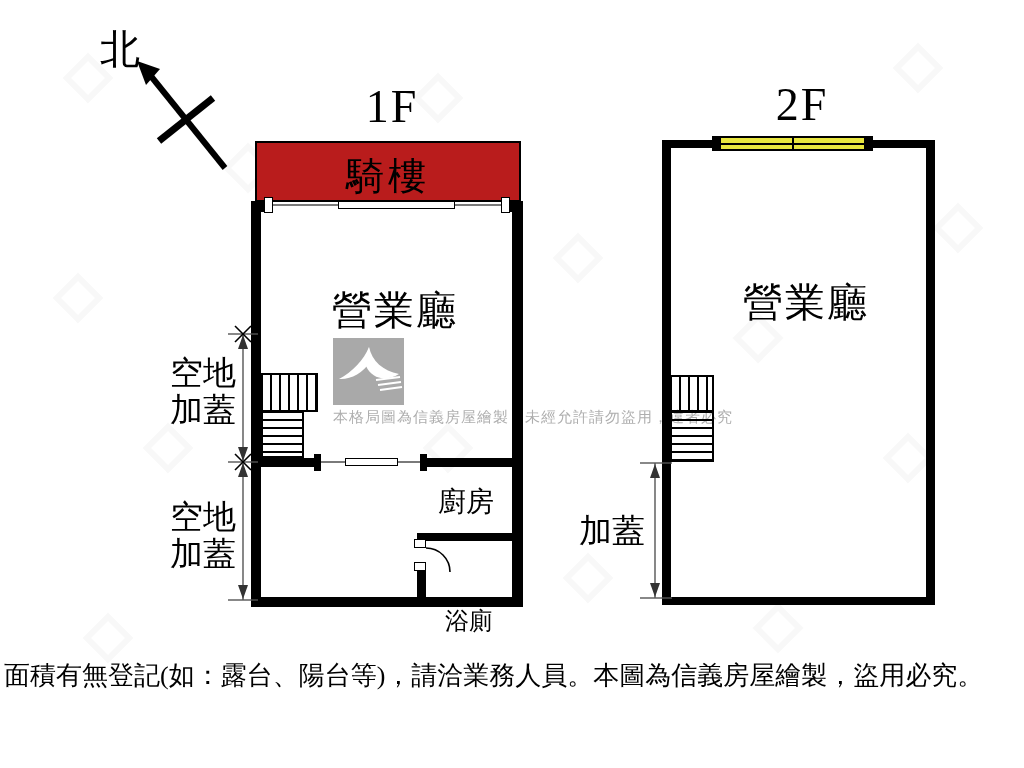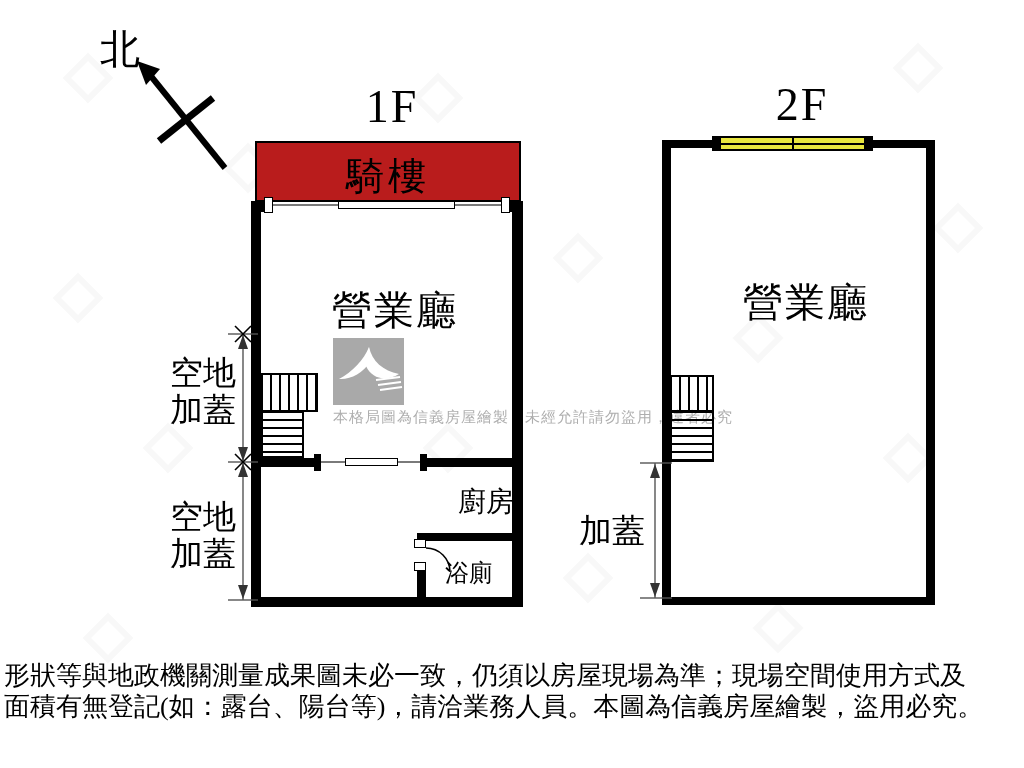--- a/index.html
+++ b/index.html
@@ -9,21 +9,21 @@
     overflow:hidden;color:#000;
   }
   .wall{position:absolute;background:#000;}
   .thinline{position:absolute;background:#7a7a7a;}
   .jamb{position:absolute;background:#fff;border:1px solid #000;box-sizing:border-box;}
   .slider{position:absolute;background:#fff;border:1px solid #000;box-sizing:border-box;}
   .label{position:absolute;text-align:center;color:#000;}
   .floor-title{font-size:46px;letter-spacing:2px;}
   .room-label{font-size:40px;letter-spacing:2px;}
   .small-room-label{font-size:28px;}
-  .tiny-room-label{font-size:24px;}
+  .tiny-room-label{font-size:24px;margin-top:48px;}
   .dim-label{font-size:33px;line-height:37px;}
   .stairs{position:absolute;border:2px solid #000;box-sizing:border-box;background-color:#fff;}
   .stairs.vert{background-image:repeating-linear-gradient(to right,#fff 0 7px,#000 7px 9px);}
   .stairs.horiz{background-image:repeating-linear-gradient(to bottom,#fff 0 6px,#000 6px 8px);}
   .arcade-box{position:absolute;border:2px solid #000;box-sizing:border-box;background:#b91c1c;}
   .window{position:absolute;box-sizing:border-box;border:2px solid #000;}
   .window .midline{position:absolute;left:0;right:0;top:50%;height:2px;margin-top:-1px;background:#000;}
   .window .divider{position:absolute;top:0;bottom:0;left:50%;width:2px;margin-left:-1px;background:#000;}
   .window .cap{position:absolute;top:-2px;bottom:-2px;width:9px;background:#000;}
   .watermark-layer{position:absolute;left:0;top:0;width:1024px;height:768px;mix-blend-mode:multiply;pointer-events:none;}
@@ -81,21 +81,21 @@
 <div class="stairs vert" style="left:261px;top:373px;width:57px;height:39px;"></div>
 <div class="stairs horiz" style="left:261px;top:411px;width:43px;height:47px;"></div>
 
 <div class="wall" style="left:251px;top:458px;width:66px;height:9px;"></div>
 <div class="wall" style="left:314px;top:454px;width:7px;height:17px;"></div>
 <div class="thinline" style="left:321px;top:461px;width:100px;height:2px;"></div>
 <div class="slider" style="left:345px;top:458px;width:53px;height:8px;"></div>
 <div class="wall" style="left:420px;top:454px;width:7px;height:17px;"></div>
 <div class="wall" style="left:424px;top:458px;width:99px;height:9px;"></div>
 
-<div class="label small-room-label" style="left:444px;top:483px;width:84px;text-align:center;">廚房</div>
+<div class="label small-room-label" style="left:424px;top:483px;width:84px;text-align:center;">廚房</div>
 
 <div class="wall" style="left:417px;top:533px;width:106px;height:8px;"></div>
 <div class="wall" style="left:417px;top:568px;width:9px;height:34px;"></div>
 <div class="jamb" style="left:414px;top:539px;width:12px;height:9px;"></div>
 <div class="jamb" style="left:414px;top:562px;width:12px;height:9px;"></div>
 <svg style="left:413px;top:540px;" width="46" height="40">
   <path d="M13,8 A24,24 0 0 1 37,32" fill="none" stroke="#000" stroke-width="1.6"></path>
 </svg>
 <div class="label tiny-room-label" style="left:436px;top:557px;width:66px;">浴廁</div>
 
@@ -156,15 +156,14 @@
     <path d="M36,9 C31,22 19,34 6,41 C17,42 30,35 37,24 Z" fill="#ffffff"></path>
     <path d="M36,9 C39,23 50,33 66,36 C53,44 39,41 33,28 Z" fill="#ffffff"></path>
     <path d="M43,42 L67,39" stroke="#ffffff" stroke-width="2" fill="none"></path>
     <path d="M45,47 L68,44" stroke="#ffffff" stroke-width="2" fill="none"></path>
     <path d="M47,52 L69,49" stroke="#ffffff" stroke-width="2" fill="none"></path>
   </svg>
   <div class="wm-notice">本格局圖為信義房屋繪製，未經允許請勿盜用，違者必究</div>
 </div>
 
 <div class="disclaimer">
-  <div>形狀等與地政機關測量成果圖未必一致，仍須以房屋現場為準；現場空間使用方式及</div>
   <div>面積有無登記(如：露台、陽台等)，請洽業務人員。本圖為信義房屋繪製，盜用必究。</div>
 </div>
 
 </body></html>

